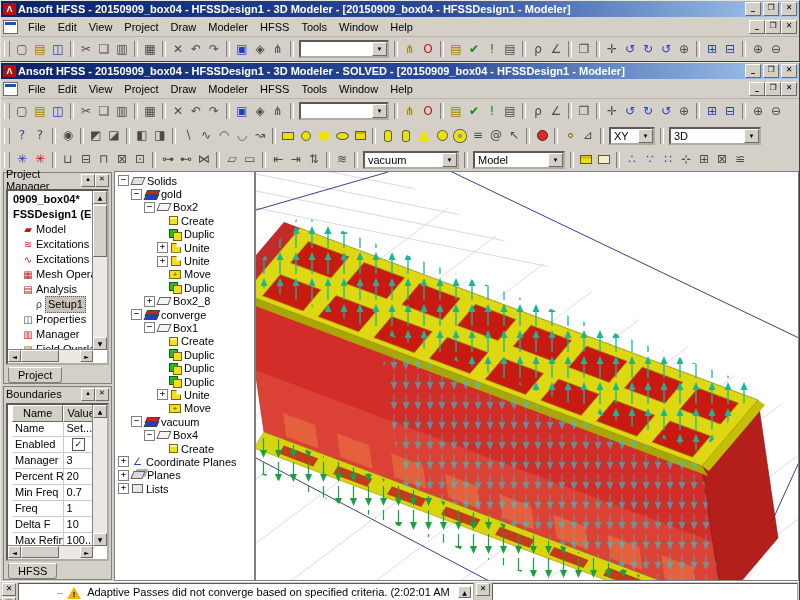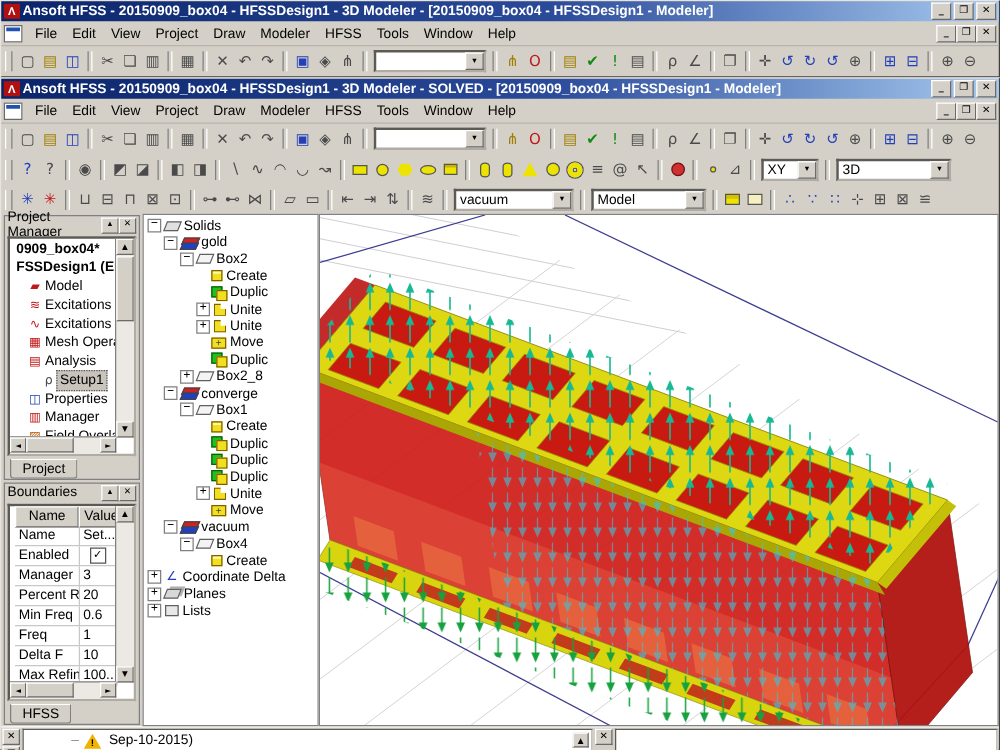--- a/index.html
+++ b/index.html
@@ -672,21 +672,21 @@
               <div class="trow">
                 <div class="tcell tc-n">Manager</div>
                 <div class="tcell tc-v">3</div>
               </div>
               <div class="trow">
                 <div class="tcell tc-n">Percent R...</div>
                 <div class="tcell tc-v">20</div>
               </div>
               <div class="trow">
                 <div class="tcell tc-n">Min Freq</div>
-                <div class="tcell tc-v">0.6</div>
+                <div class="tcell tc-v">0.7</div>
               </div>
               <div class="trow">
                 <div class="tcell tc-n">Freq</div>
                 <div class="tcell tc-v">1</div>
               </div>
               <div class="trow">
                 <div class="tcell tc-n">Delta F</div>
                 <div class="tcell tc-v">10</div>
               </div>
               <div class="trow">
@@ -814,21 +814,21 @@
           <span class="lbl">Box4</span>
         </div>
         <div class="mtrow" style="padding-left: 42px;">
           <span class="noexp"></span>
           <span class="ti ti-create"></span>
           <span class="lbl">Create</span>
         </div>
         <div class="mtrow" style="padding-left: 3px;">
           <span class="exp">+</span>
           <span class="ti ti-cs"></span>
-          <span class="lbl">Coordinate Delta</span>
+          <span class="lbl">Coordinate Planes</span>
         </div>
         <div class="mtrow" style="padding-left: 3px;">
           <span class="exp">+</span>
           <span class="ti ti-planes"></span>
           <span class="lbl">Planes</span>
         </div>
         <div class="mtrow" style="padding-left: 3px;">
           <span class="exp">+</span>
           <span class="ti ti-lists"></span>
           <span class="lbl">Lists</span>
@@ -943,20 +943,21 @@
       <span class="xbtn">✕</span>
       <span class="xbtn">▼</span>
     </div>
     <div class="msgarea">
       <div class="msgline">
         <span class="conn">–</span>
         <span class="warn">
             <i>!</i>
           </span>
         <span class="mtxt">
+          <div>Adaptive Passes did not converge based on specified criteria. (2:02:01 AM</div>
           <div>Sep-10-2015)</div>
         </span>
       </div>
       <span class="sbtn msgscroll">▲</span>
     </div>
     <div class="mstrip">
       <span class="xbtn">✕</span>
     </div>
     <div class="progarea"></div>
   </div>

